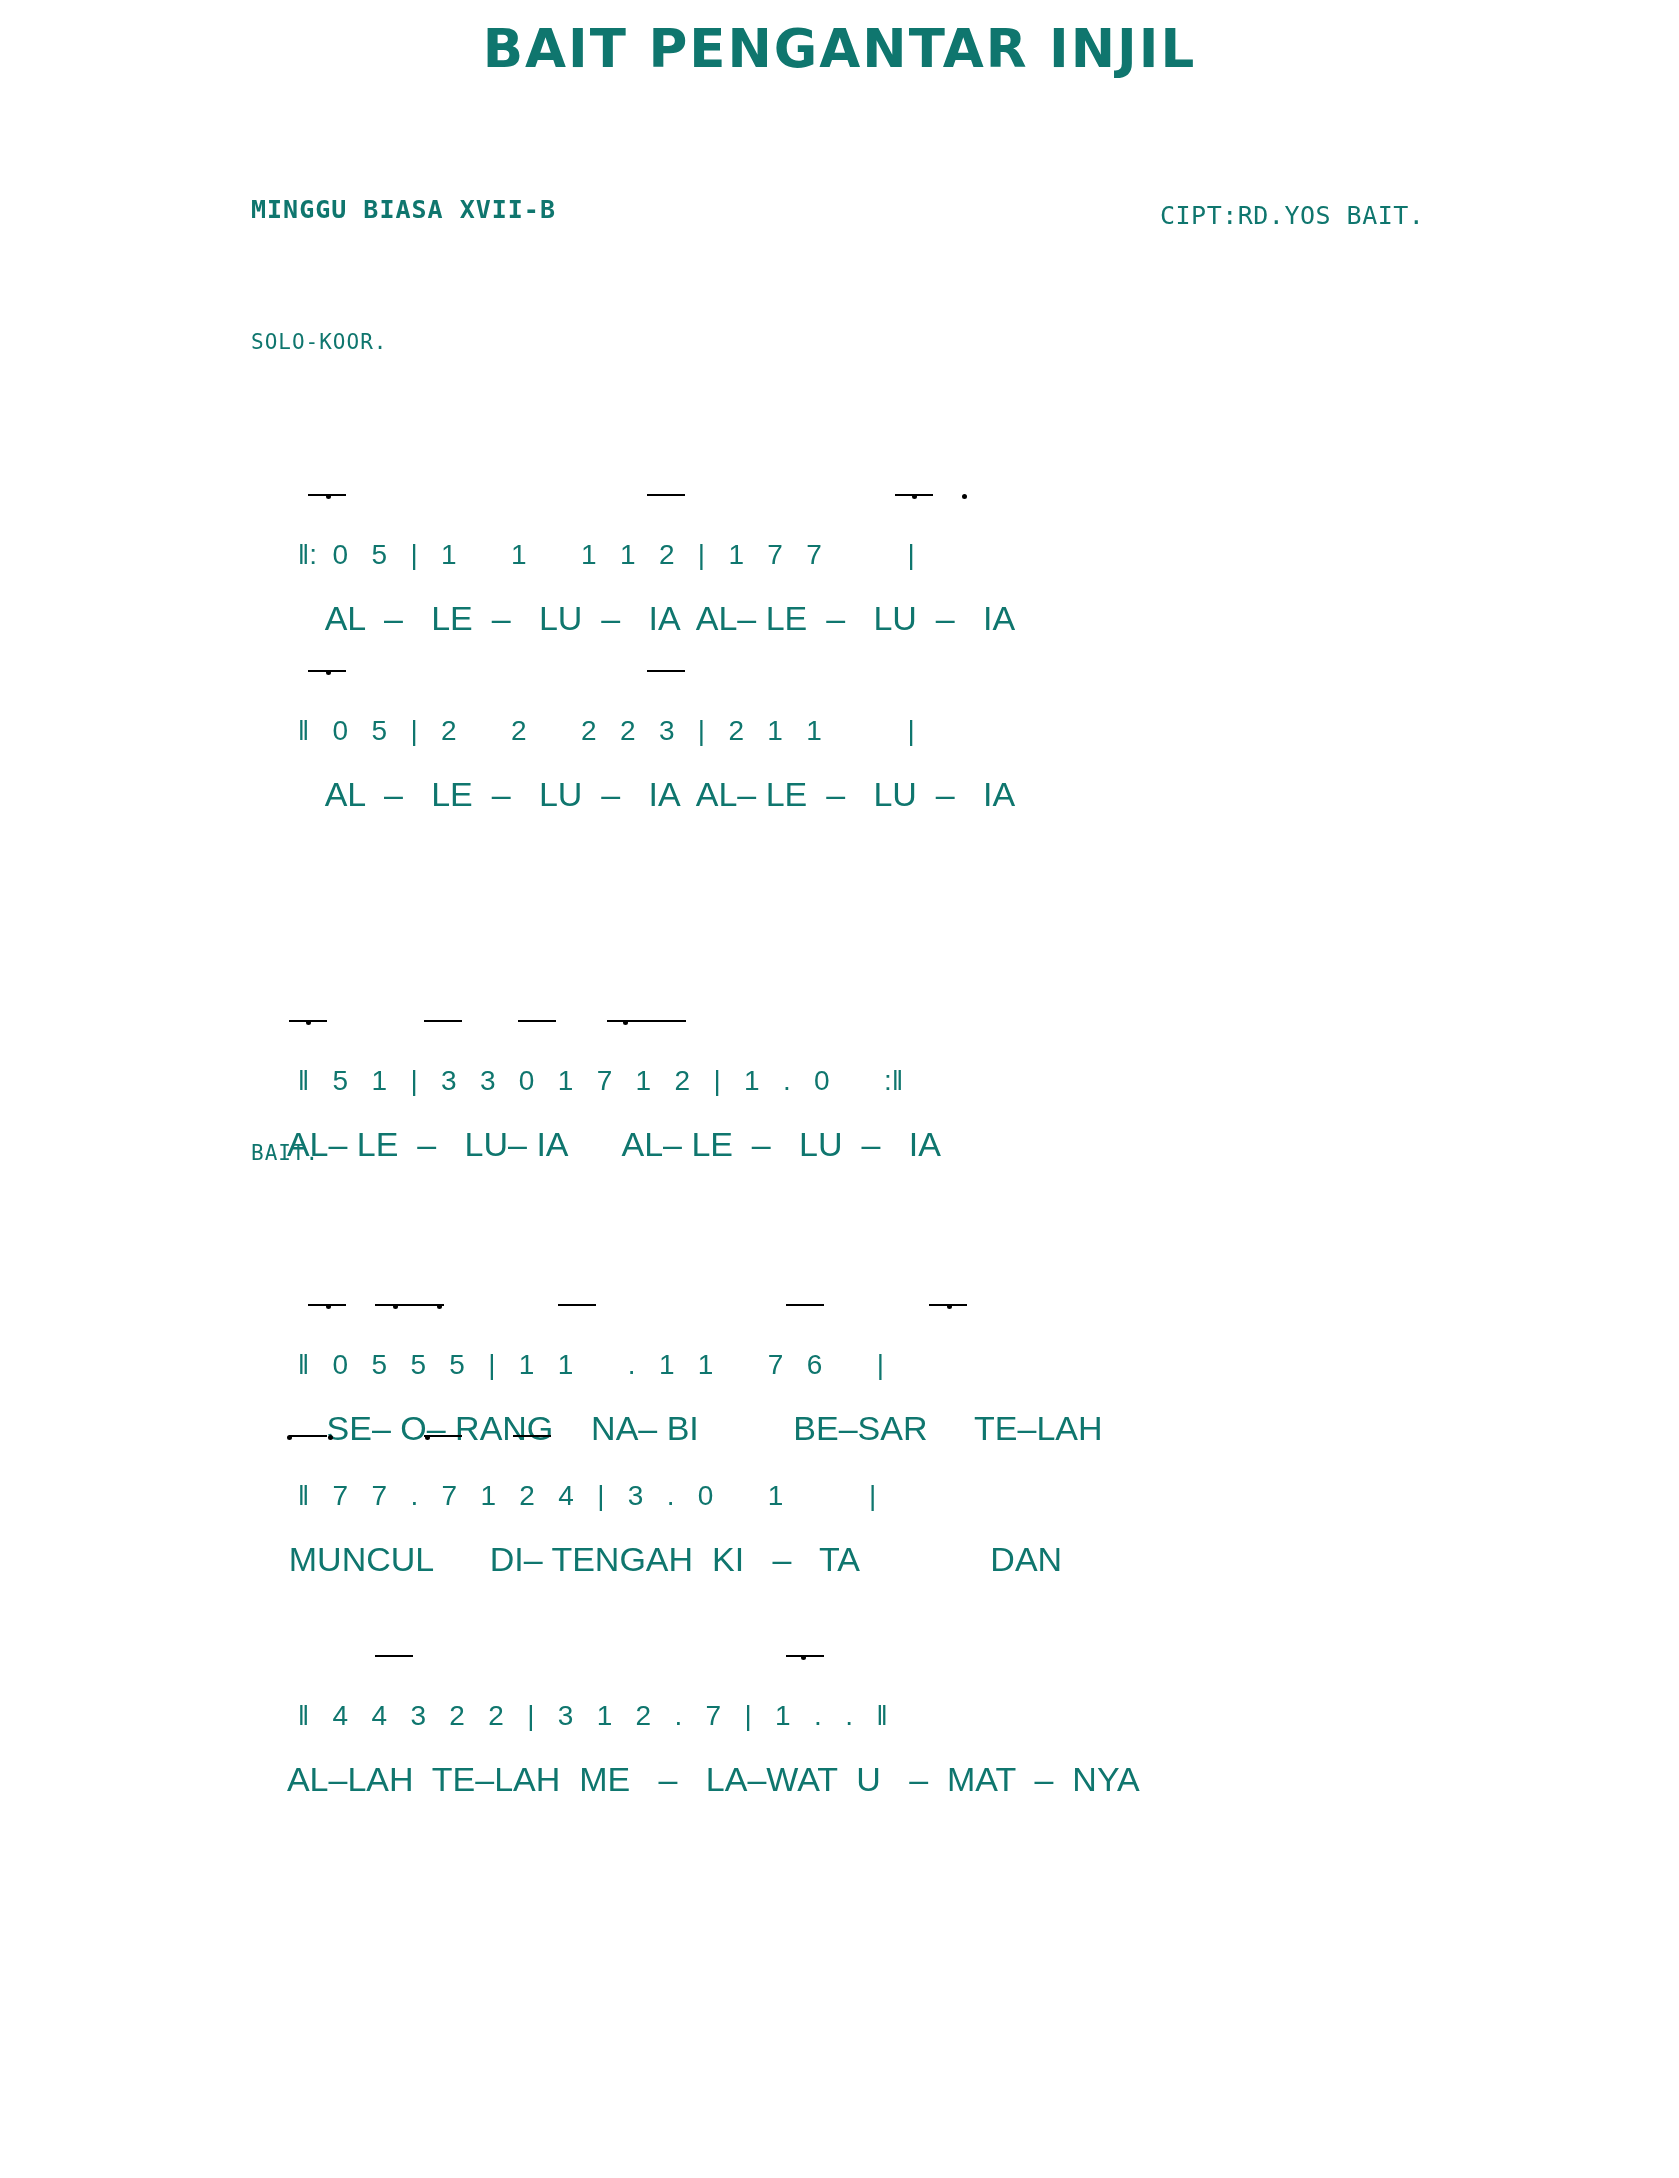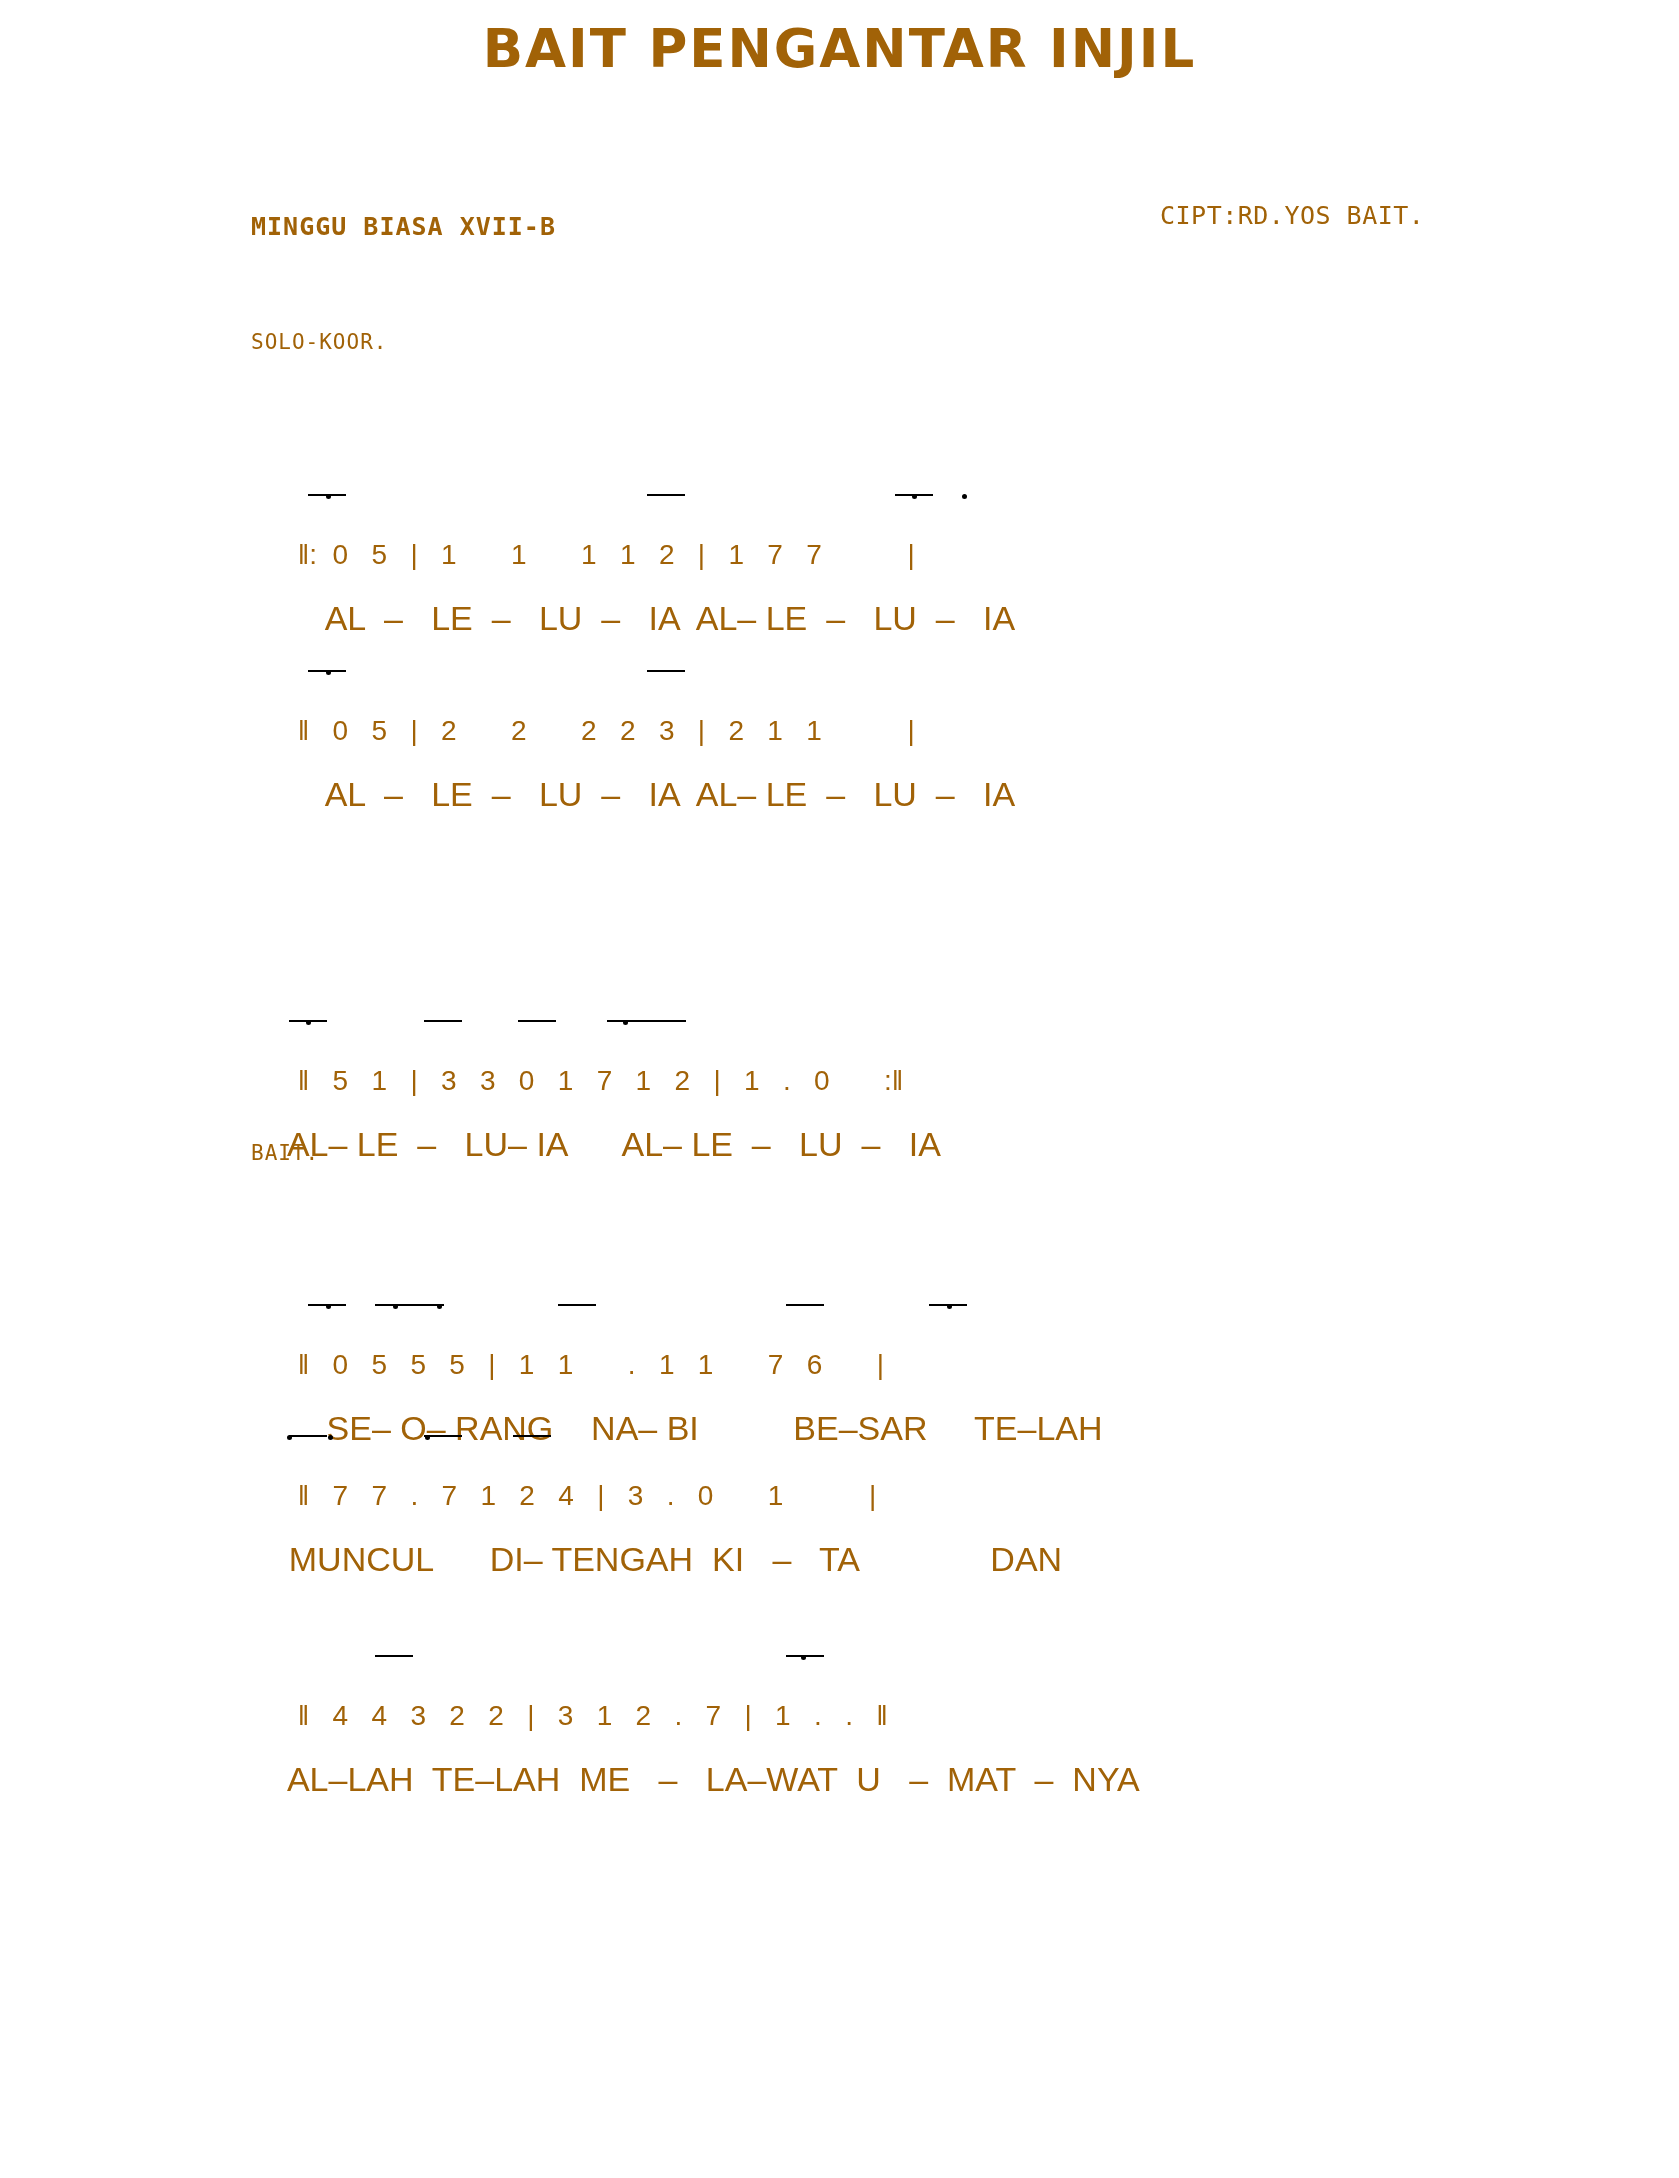--- a/index.html
+++ b/index.html
@@ -6,21 +6,21 @@
     margin: 0;
     padding: 0;
     background: #ffffff;
   }
   .page {
     position: relative;
     width: 1679px;
     height: 2178px;
     background: #ffffff;
     font-family: "DejaVu Sans Mono", monospace;
-    color: #a16207;
+    color: #0f766e;
     overflow: hidden;
   }
   .title {
     position: absolute;
     left: 0;
     top: 18px;
     width: 1679px;
     text-align: center;
     font-family: "DejaVu Sans", sans-serif;
     font-weight: bold;
@@ -33,21 +33,21 @@
     top: 85px;
     width: 1679px;
     text-align: center;
     font-family: "DejaVu Sans Mono", monospace;
     font-size: 23px;
     letter-spacing: 0.5px;
   }
   .meta-left {
     position: absolute;
     left: 251px;
-    top: 212px;
+    top: 195px;
     font-family: "DejaVu Sans Mono", monospace;
     font-weight: bold;
     font-size: 25px;
     letter-spacing: 1px;
   }
   .meta-right {
     position: absolute;
     left: 1160px;
     top: 201px;
     font-family: "DejaVu Sans Mono", monospace;

